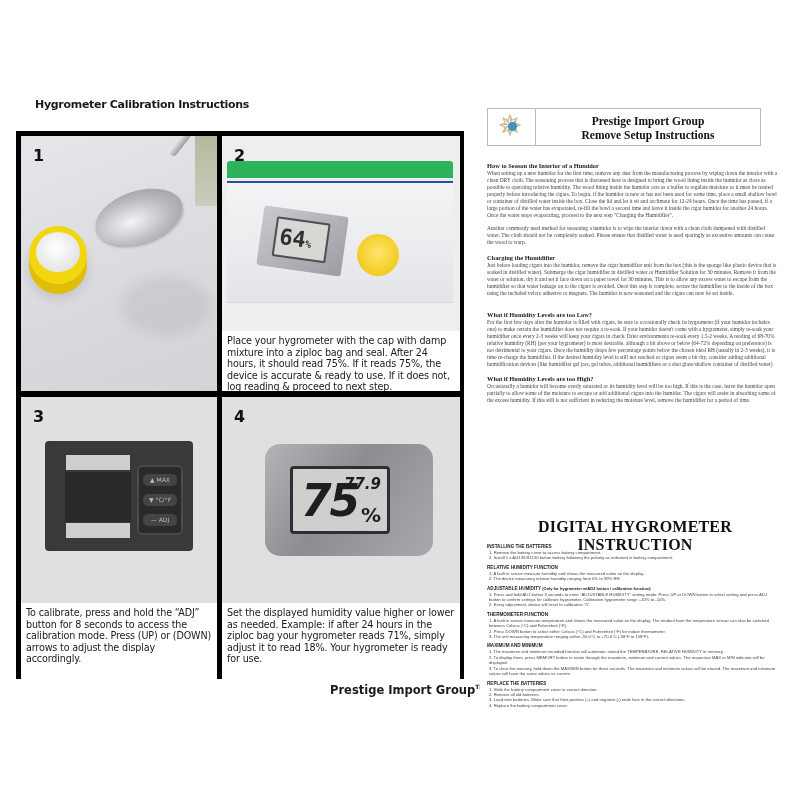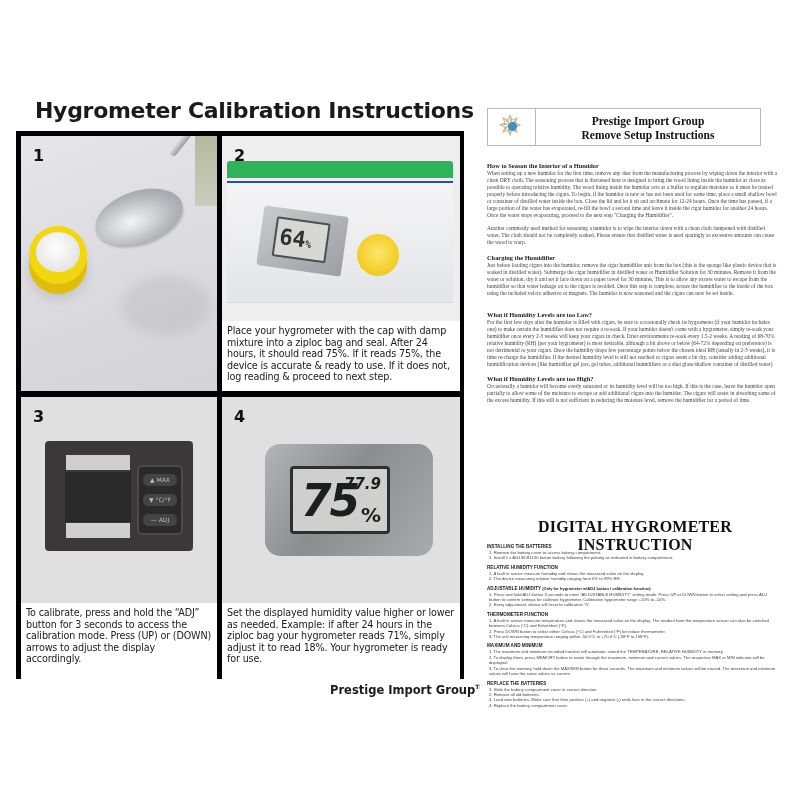--- a/index.html
+++ b/index.html
@@ -3,21 +3,21 @@
 <meta charset="utf-8">
 <style>
   * { box-sizing: border-box; margin: 0; padding: 0; }
   html, body { width: 800px; height: 800px; background: #ffffff; overflow: hidden; }
   body { position: relative; font-family: "Liberation Sans", sans-serif; color: #111; }
 
   
   .left-title {
     position: absolute; left: 35px; top: 98px;
     font-family: "DejaVu Sans", sans-serif; font-weight: bold;
-    font-size: 22px; color: #1a1a1a; letter-spacing: -0.3px;
+    font-size: 11px; color: #1a1a1a; letter-spacing: -0.3px;
   }
   .frame {
     position: absolute; left: 16px; top: 131px; width: 448px; height: 548px;
     background: #000; padding: 5px;
     display: grid;
     grid-template-columns: 196px 238px;
     grid-template-rows: 255px 282px;
     column-gap: 5px; row-gap: 6px;
   }
   .cell { background: #fff; position: relative; overflow: hidden; display: flex; flex-direction: column; }
@@ -118,38 +118,38 @@
     <div class="photo p2">
       <div class="step-num">2</div>
       <div class="zip"></div>
       <div class="zip-line"></div>
       <div class="bag"></div>
       <div class="hygro">
         <div class="lcd"><span>64</span><small>%</small></div>
       </div>
       <div class="ycap"></div>
     </div>
-    <div class="caption" style="height:70px;">Place your hygrometer with the cap with damp mixture into a ziploc bag and seal.  After 24 hours, it should read 75%.  If it reads 75%, the device is accurate &amp; ready to use.  If it does not, log reading &amp; proceed to next step.</div>
+    <div class="caption" style="height:60px;">Place your hygrometer with the cap with damp mixture into a ziploc bag and seal.  After 24 hours, it should read 75%.  If it reads 75%, the device is accurate &amp; ready to use.  If it does not, log reading &amp; proceed to next step.</div>
   </div>
 
   <div class="cell">
     <div class="photo p3">
       <div class="step-num">3</div>
       <div class="body">
         <div class="tape1"></div>
         <div class="plate"></div>
         <div class="tape2"></div>
         <div class="btns">
           <div class="btn">▲ MAX</div>
           <div class="btn">▼ °C/°F</div>
           <div class="btn">— ADJ</div>
         </div>
       </div>
     </div>
-    <div class="caption" style="height:76px;">To calibrate, press and hold the “ADJ” button for 3 seconds to access the calibration mode. Press (UP) or (DOWN) arrows to adjust the display accordingly.</div>
+    <div class="caption" style="height:76px;">To calibrate, press and hold the “ADJ” button for 8 seconds to access the calibration mode. Press (UP) or (DOWN) arrows to adjust the display accordingly.</div>
   </div>
 
   <div class="cell">
     <div class="photo p4">
       <div class="step-num">4</div>
       <div class="body">
         <div class="lcd">
           <span class="big">75</span>
           <span class="temp">77.9</span>
           <span class="pct">%</span>

